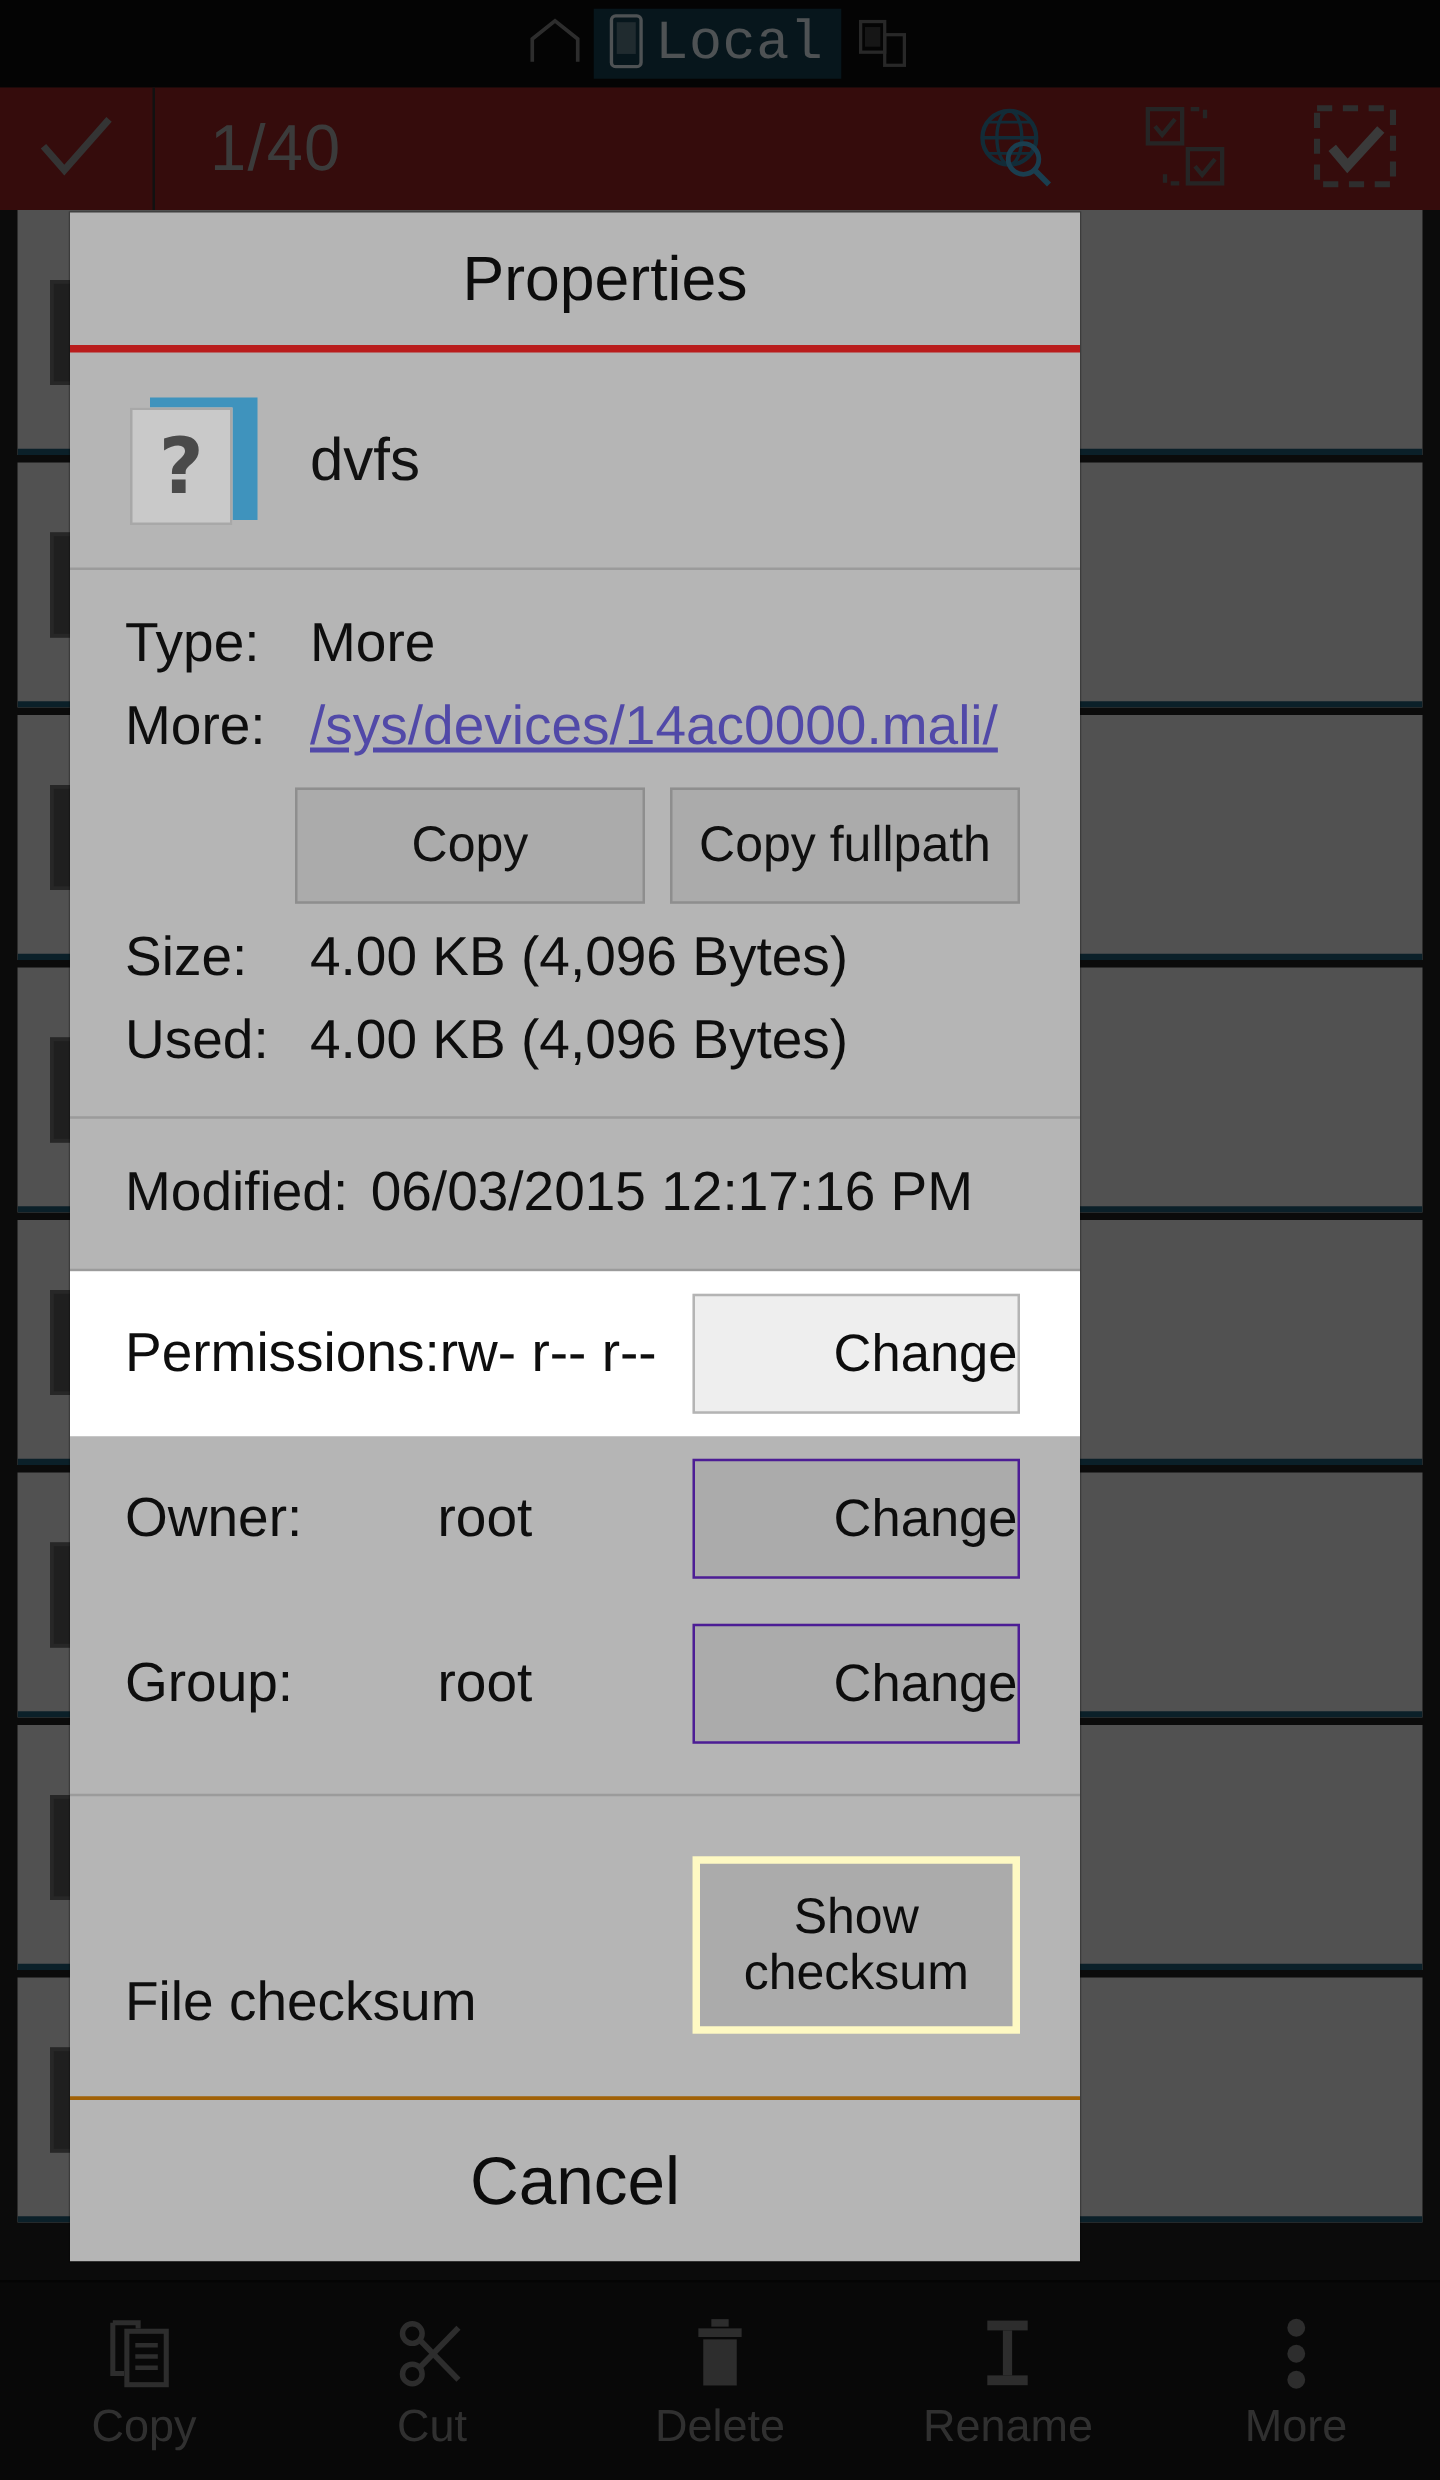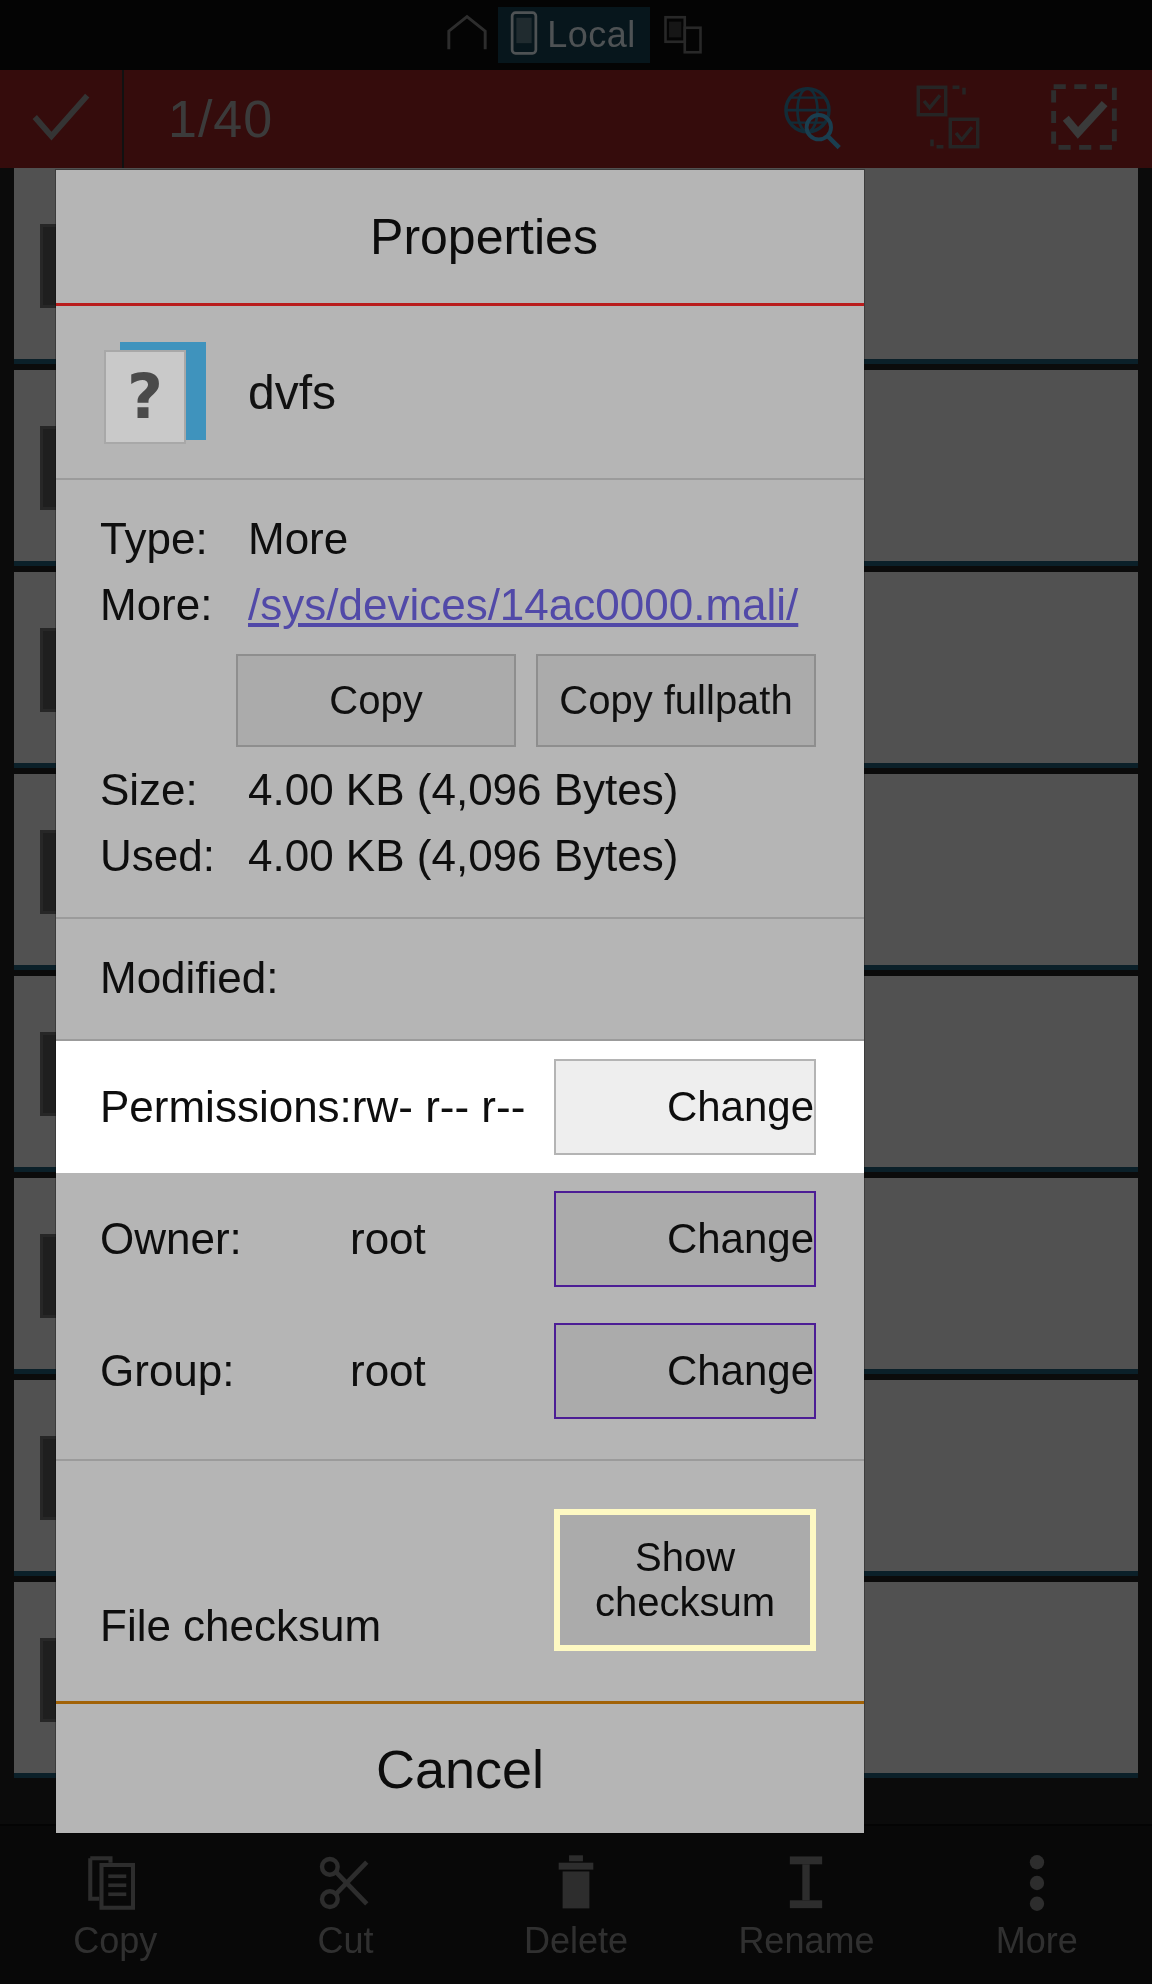--- a/index.html
+++ b/index.html
@@ -44,23 +44,24 @@
     display: flex; align-items: center; justify-content: center;
   }
   .tab-local {
     height: 56px;
     background: #123543;
     display: flex; align-items: center; gap: 9px;
     padding: 0 14px 0 12px;
   }
   .tab-local .lbl {
     color: #b9c3c8;
-    font-size: 36px;
+    font-size: 44px;
     line-height: 1;
     letter-spacing: .5px;
+    font-family: Liberation Mono, monospace;
   }
   .tab-remote {
     width: 66px; height: 56px;
     display: flex; align-items: center; justify-content: center;
   }
 
   
   .actionbar {
     position: absolute;
     top: 70px; left: 0; right: 0;
@@ -164,27 +165,27 @@
   #dialog {
     position: absolute;
     left: 56px;
     top: 170px;
     width: 808px;
     background: #b5b5b5;
     box-shadow: 0 0 0 1px rgba(0,0,0,0.25);
   }
 
   .dlg-title {
-    height: 136px;
+    height: 112px;
     display: flex;
     align-items: center;
     justify-content: center;
     color: #0c0c0c;
     font-size: 50px;
-    border-bottom: 3px solid #b91c1c;
+    border-bottom: 6px solid #b91c1c;
     padding-left: 48px;
   }
 
   .dlg-head {
     display: flex;
     align-items: center;
     padding: 34px 0 34px 48px;
     border-bottom: 2px solid #9b9b9b;
   }
   .fileicon {
@@ -528,20 +529,21 @@
       </div>
       <div class="prow">
         <div class="plabel">Used:</div>
         <div class="pvalue">4.00 KB (4,096 Bytes)</div>
       </div>
     </div>
 
     <div class="dlg-section">
       <div class="prow">
         <div class="plabel" style="width:auto;margin-right:18px">Modified:</div>
+        <div class="pvalue">06/03/2015 12:17:16 PM</div>
       </div>
     </div>
 
     <div class="dlg-section" style="padding-top:0;padding-bottom:22px">
       <div class="chrow row-focused">
         <div class="plabel">Permissions:</div>
         <div class="pvalue">rw- r-- r--</div>
         <div class="chbtn">Change</div>
       </div>
       <div class="chrow">

